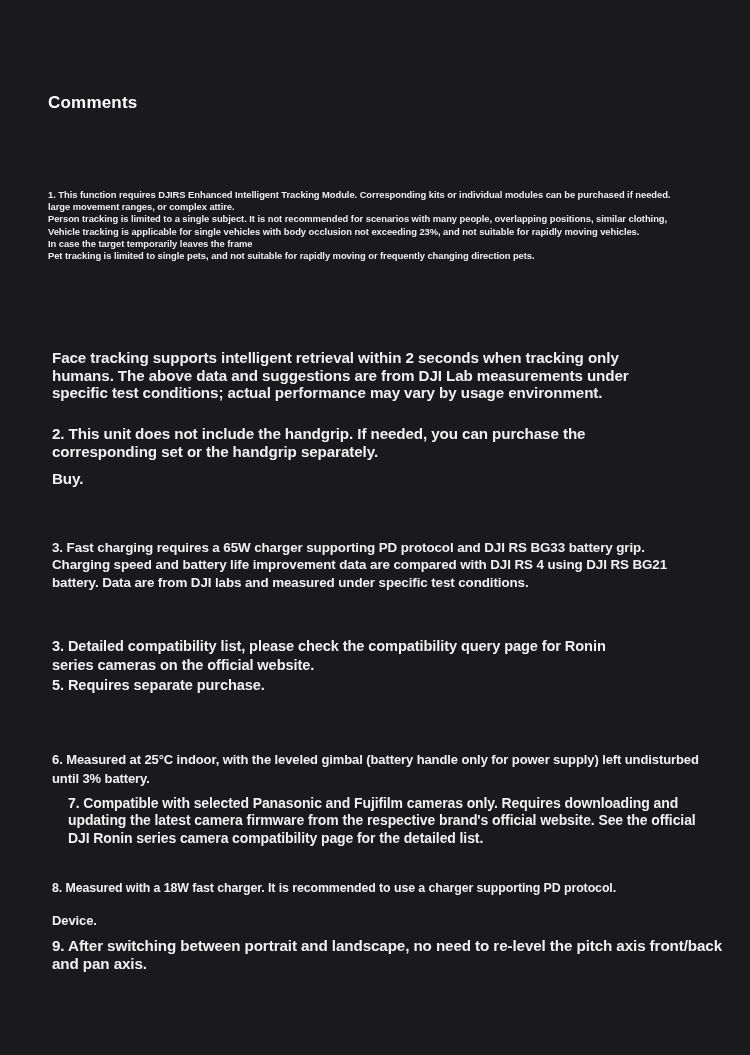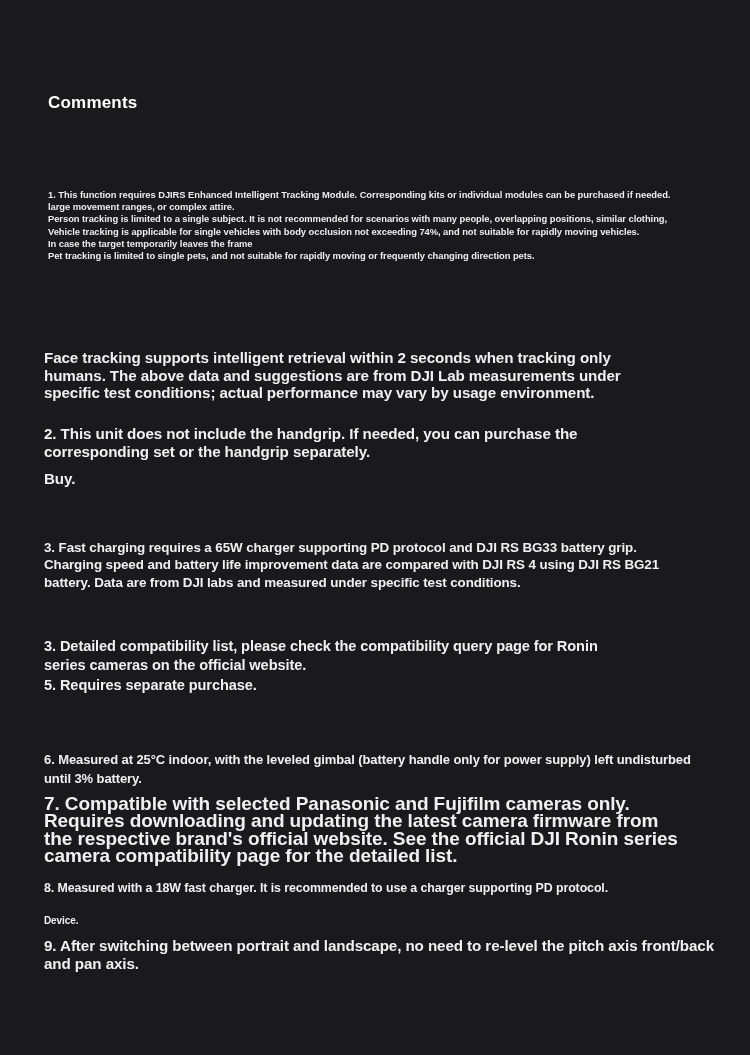--- a/index.html
+++ b/index.html
@@ -45,50 +45,50 @@
     font-weight: bold;
     line-height: 12.2px;
     letter-spacing: -0.05px;
     color: #ededed;
   }
   .fineprint .ln { display: block; white-space: nowrap; }
 
   
   .para {
     position: absolute;
-    left: 44px;
+    left: 52px;
     font-weight: bold;
     color: #f0f0f0;
     letter-spacing: -0.1px;
   }
 
   .p-face      { top: 349px;  width: 625px; font-size: 15.2px; line-height: 17.6px; }
   .p-note2     { top: 425px;  width: 620px; font-size: 15.2px; line-height: 17.6px; }
   .p-buy       { top: 470px;  width: 300px; font-size: 15.2px; line-height: 17.6px; }
   .p-note3     { top: 539px;  width: 645px; font-size: 13.4px; line-height: 17.4px; }
   .p-note4     { top: 637px;  width: 560px; font-size: 14.6px; line-height: 19.4px; }
   .p-note5     { top: 676px;  width: 560px; font-size: 14.6px; line-height: 19.4px; }
   .p-note6     { top: 713px;  width: 650px; font-size: 13px;   line-height: 19px; margin-top: 37px; }
-  .p-note7     { top: 795px;  width: 640px; font-size: 19px; line-height: 17.4px; }
+  .p-note7     { top: 795px;  width: 640px; font-size: 14px; line-height: 17.4px; margin-left: 16px; }
   .p-note8     { top: 880px;  width: 640px; font-size: 12.4px; line-height: 16px; }
-  .p-device    { top: 912px;  width: 300px; font-size: 10px; line-height: 18px; }
+  .p-device    { top: 912px;  width: 300px; font-size: 13px; line-height: 18px; }
   .p-note9     { top: 937px;  width: 680px; font-size: 15.2px; line-height: 18.4px; }
 </style>
 </head>
 <body>
 
 <div id="page">
 
   <div class="section-heading">Comments</div>
 
   <div class="fineprint">
     <span class="ln">1. This function requires DJIRS Enhanced Intelligent Tracking Module. Corresponding kits or individual modules can be purchased if needed.</span>
     <span class="ln">large movement ranges, or complex attire.</span>
     <span class="ln">Person tracking is limited to a single subject. It is not recommended for scenarios with many people, overlapping positions, similar clothing,</span>
-    <span class="ln">Vehicle tracking is applicable for single vehicles with body occlusion not exceeding 74%, and not suitable for rapidly moving vehicles.</span>
+    <span class="ln">Vehicle tracking is applicable for single vehicles with body occlusion not exceeding 23%, and not suitable for rapidly moving vehicles.</span>
     <span class="ln">In case the target temporarily leaves the frame</span>
     <span class="ln">Pet tracking is limited to single pets, and not suitable for rapidly moving or frequently changing direction pets.</span>
   </div>
 
   <div class="para p-face">Face tracking supports intelligent retrieval within 2 seconds when tracking only humans. The above data and suggestions are from DJI Lab measurements under specific test conditions; actual performance may vary by usage environment.</div>
 
   <div class="para p-note2">2. This unit does not include the handgrip. If needed, you can purchase the corresponding set or the handgrip separately.</div>
 
   <div class="para p-buy">Buy.</div>
 

